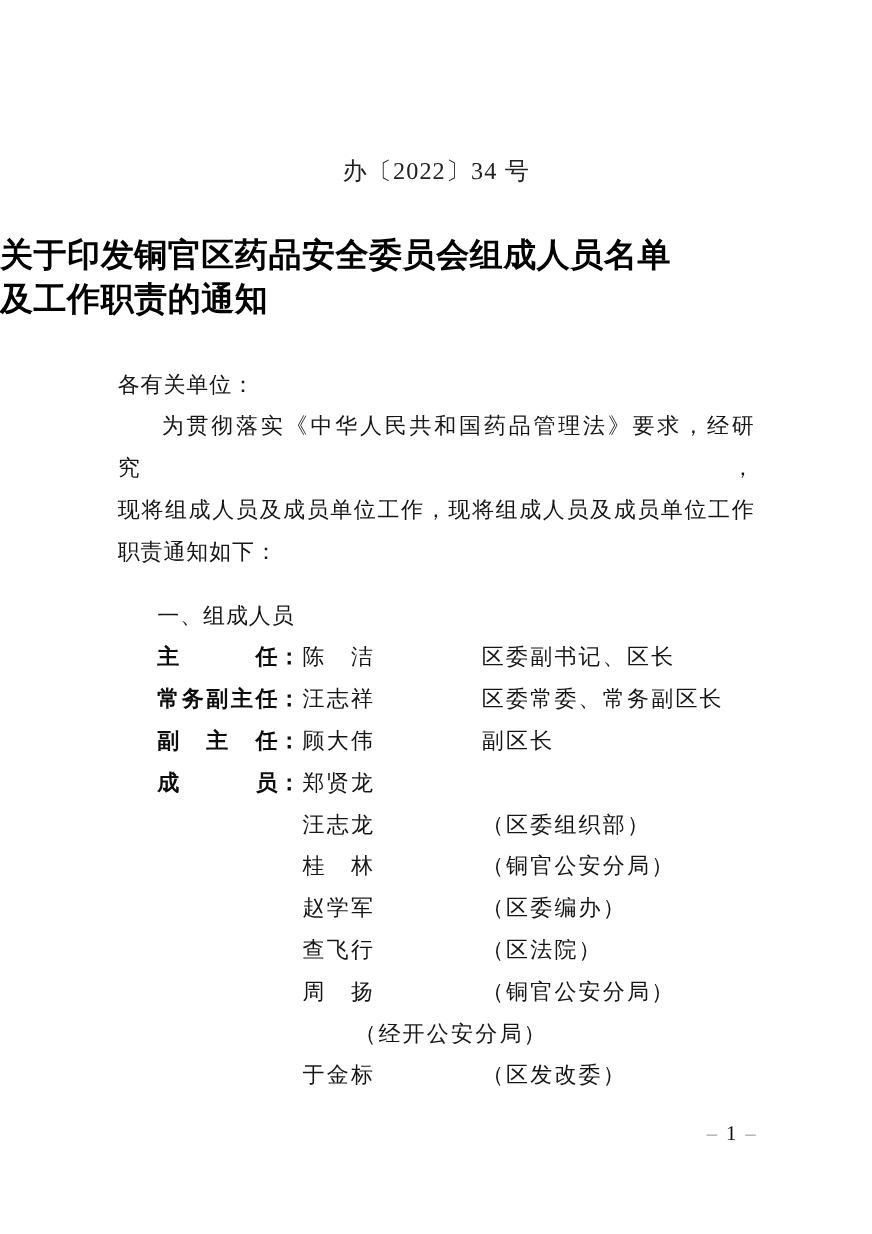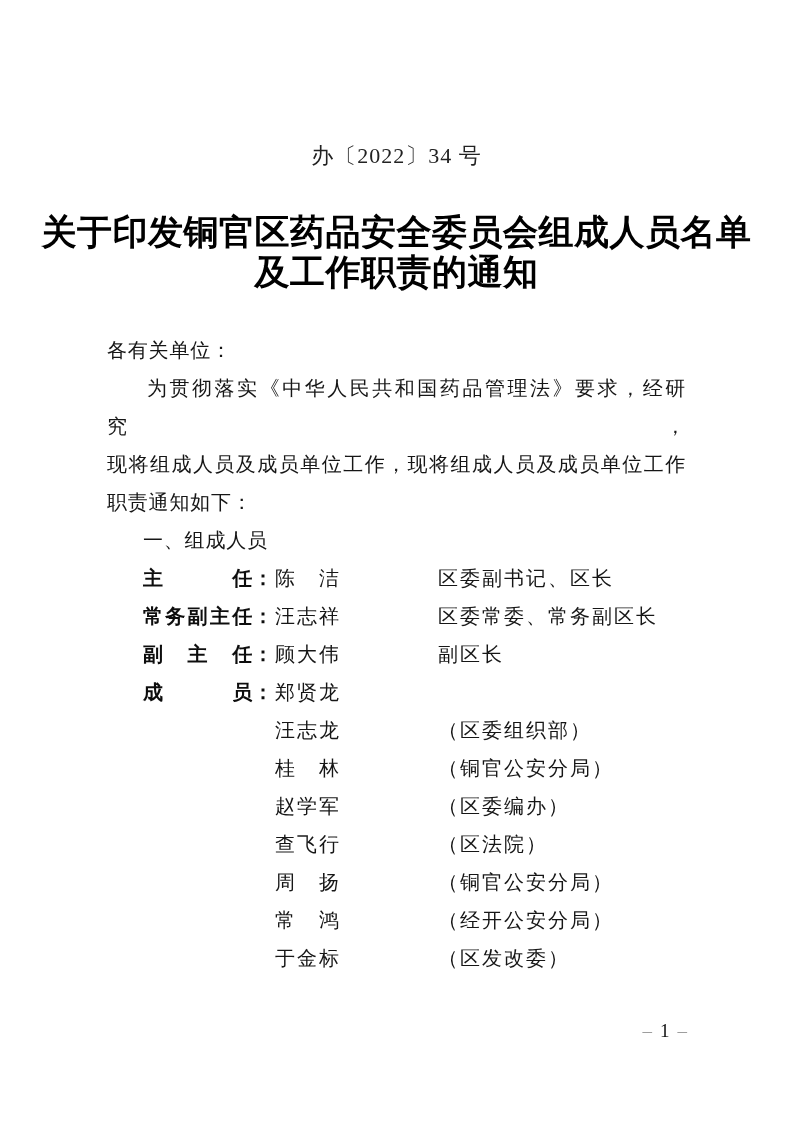--- a/index.html
+++ b/index.html
@@ -16,40 +16,40 @@
   .doc-number {
     text-align: center;
     font-size: 22px;
     line-height: 24px;
     letter-spacing: 1px;
     color: #222;
   }
 
   .title {
     margin-top: 45px;
-    text-align: center;
-    font-size: 35px;
+    text-align: left;
+    font-size: 30px;
     line-height: 40px;
     font-weight: 700;
     color: #000;
     letter-spacing: 0.5px;
   }
 
   .content {
     margin: 38px 107px 0 107px;
     font-size: 20px;
     line-height: 38px;
     letter-spacing: 0.8px;
     color: #161616;
   }
 
   .jline { text-align: justify; text-align-last: justify; }
   .indent-first { text-indent: 2em; }
 
-  .section-heading { margin-left: 36px; }
+  .section-heading { margin-left: 36px; margin-top: 20px; }
 
   .roster-row { display: flex; margin-left: 36px; height: 38px; }
   .role {
     width: 110px;
     display: inline-flex;
     justify-content: space-between;
     font-weight: 700;
     color: #0d0d0d;
   }
   .colon { width: 22px; font-weight: 700; color: #0d0d0d; }
@@ -154,21 +154,20 @@
     </div>
     <div class="roster-row">
       <span class="role"></span>
         <span class="colon"></span>
         <span class="name">周　扬</span>
         <span class="unit">（铜官公安分局）</span>
     </div>
     <div class="roster-row">
       <span class="role"></span>
         <span class="colon"></span>
-        <span class="name">常　鸿</span>
         <span class="unit">（经开公安分局）</span>
     </div>
     <div class="roster-row">
       <span class="role"></span>
         <span class="colon"></span>
         <span class="name">于金标</span>
         <span class="unit">（区发改委）</span>
     </div>
   </div>
 

